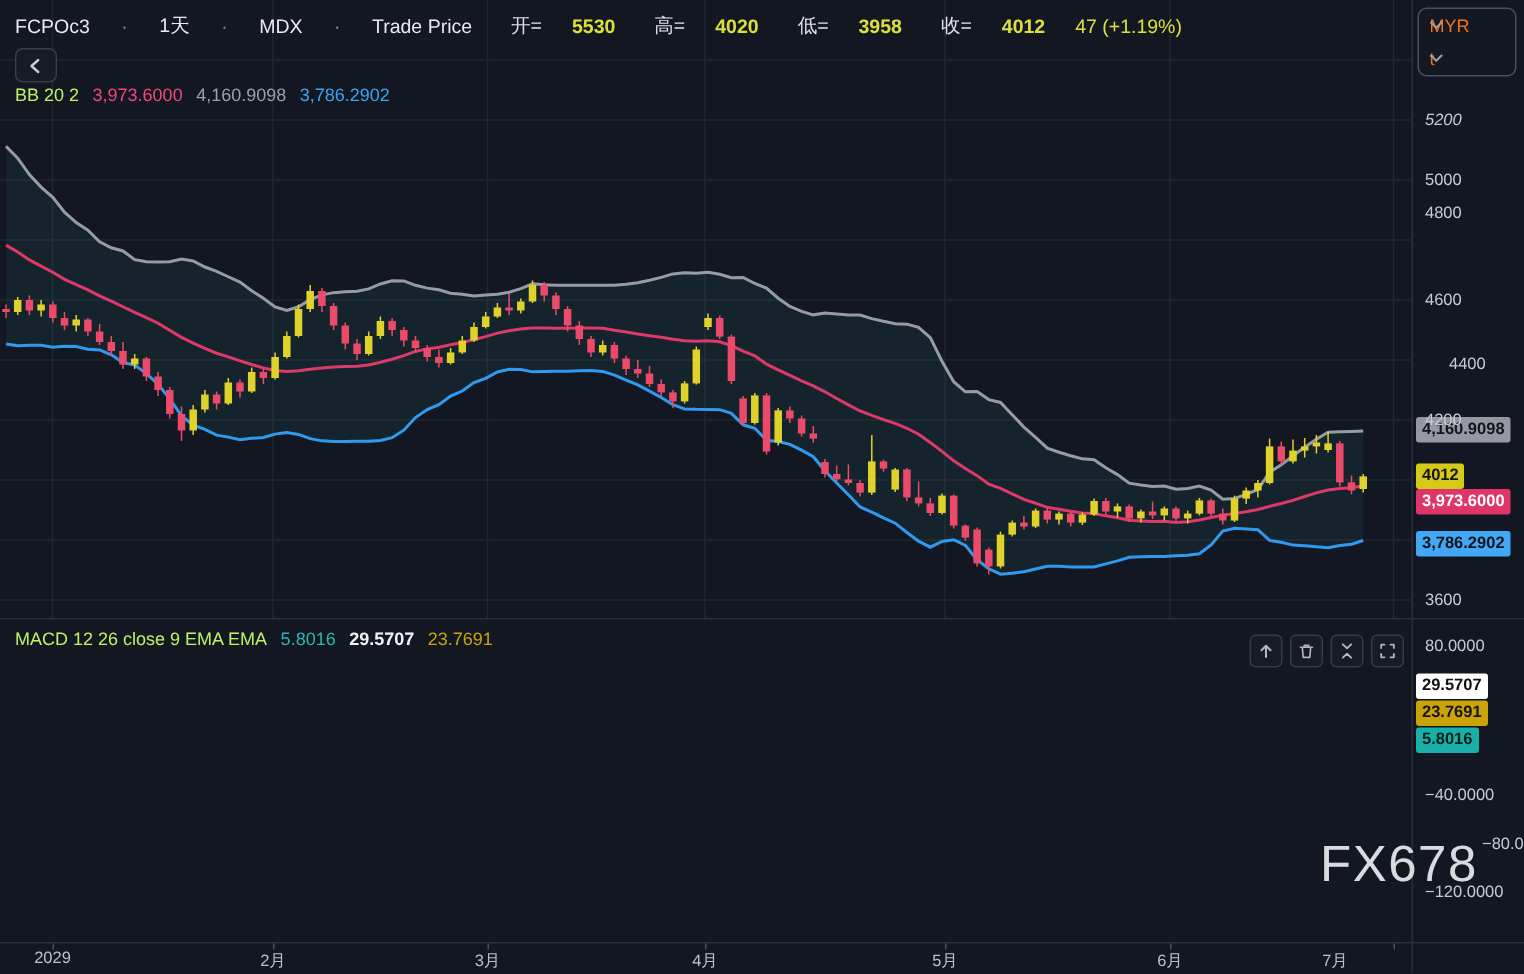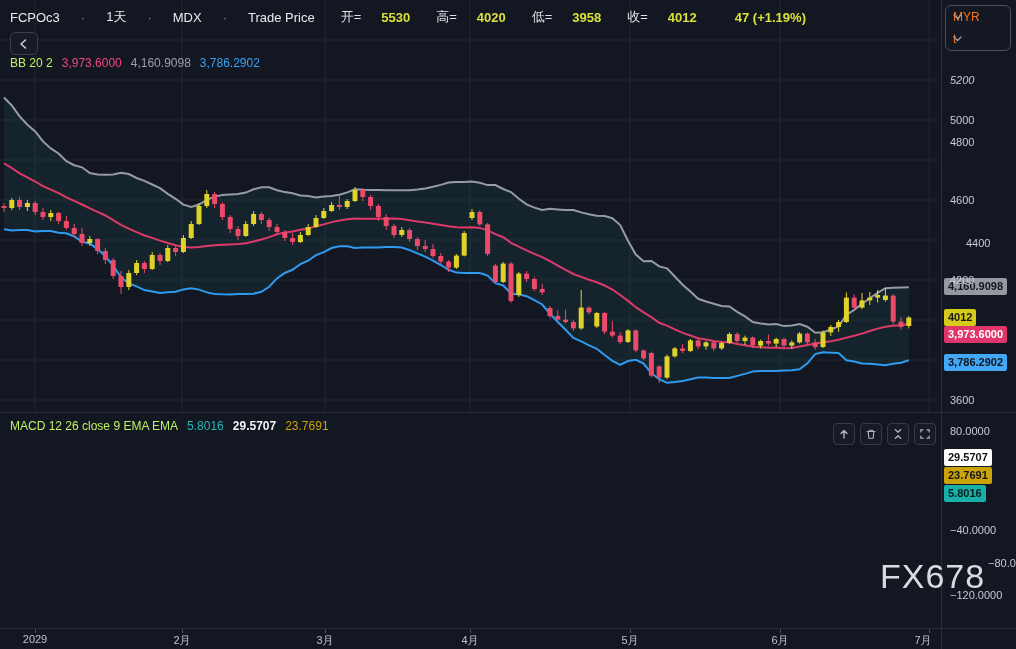--- a/index.html
+++ b/index.html
@@ -8,21 +8,21 @@
   .app{position:absolute;inset:0}
   svg{position:absolute;display:block}
   #svg-price{left:0;top:0}
 
   .hdr{position:absolute;left:10px;top:8px;z-index:20;font-size:13px;white-space:nowrap;
        display:flex;align-items:center;gap:20px}
   .hdr .t{color:#e8eaed}
   .hdr .sep{color:#8a8e99;margin:0 1px}
   .hdr .lbl{color:#dfe1e6;margin-left:6px}
   .hdr .val{color:var(--ohlc_value,#dbe03a);font-weight:700}
-  .hdr .chg{color:var(--ohlc_value,#dbe03a);font-weight:700;margin-left:18px}
+  .hdr .chg{color:var(--ohlc_value,#dbe03a);font-weight:400;margin-left:0}
 
   .back-btn{position:absolute;left:10px;top:32px;width:28px;height:23px;z-index:20;
       background:#171b26;border:1px solid #3a3e4a;border-radius:5px;display:flex;
       align-items:center;justify-content:center;cursor:pointer;padding:0}
   .legend{position:absolute;z-index:20;font-size:12px;white-space:nowrap;display:flex;gap:9px}
   .bb-legend{left:10px;top:56px}
   .macd-legend{left:10px;top:419px}
   .legend .name{color:#bef264}
   .v-pink{color:var(--legend_pink,#ef487b)}
   .v-gray{color:var(--legend_gray,#9aa0aa)}
@@ -446,18 +446,18 @@
       <div class="time-label" style="left: 182px;">2月</div>
       <div class="time-tick" style="left: 325px;"></div>
       <div class="time-label" style="left: 325px;">3月</div>
       <div class="time-tick" style="left: 470px;"></div>
       <div class="time-label" style="left: 470px;">4月</div>
       <div class="time-tick" style="left: 630px;"></div>
       <div class="time-label" style="left: 630px;">5月</div>
       <div class="time-tick" style="left: 780px;"></div>
       <div class="time-label" style="left: 780px;">6月</div>
       <div class="time-tick" style="left: 929px;"></div>
-      <div class="time-label" style="left: 923px;">7月</div>
+      <div class="time-label" style="left: 890px;">7月</div>
     </div>
 
   <div class="watermark">FX678</div>
 
 </div>
 
 </body></html>

